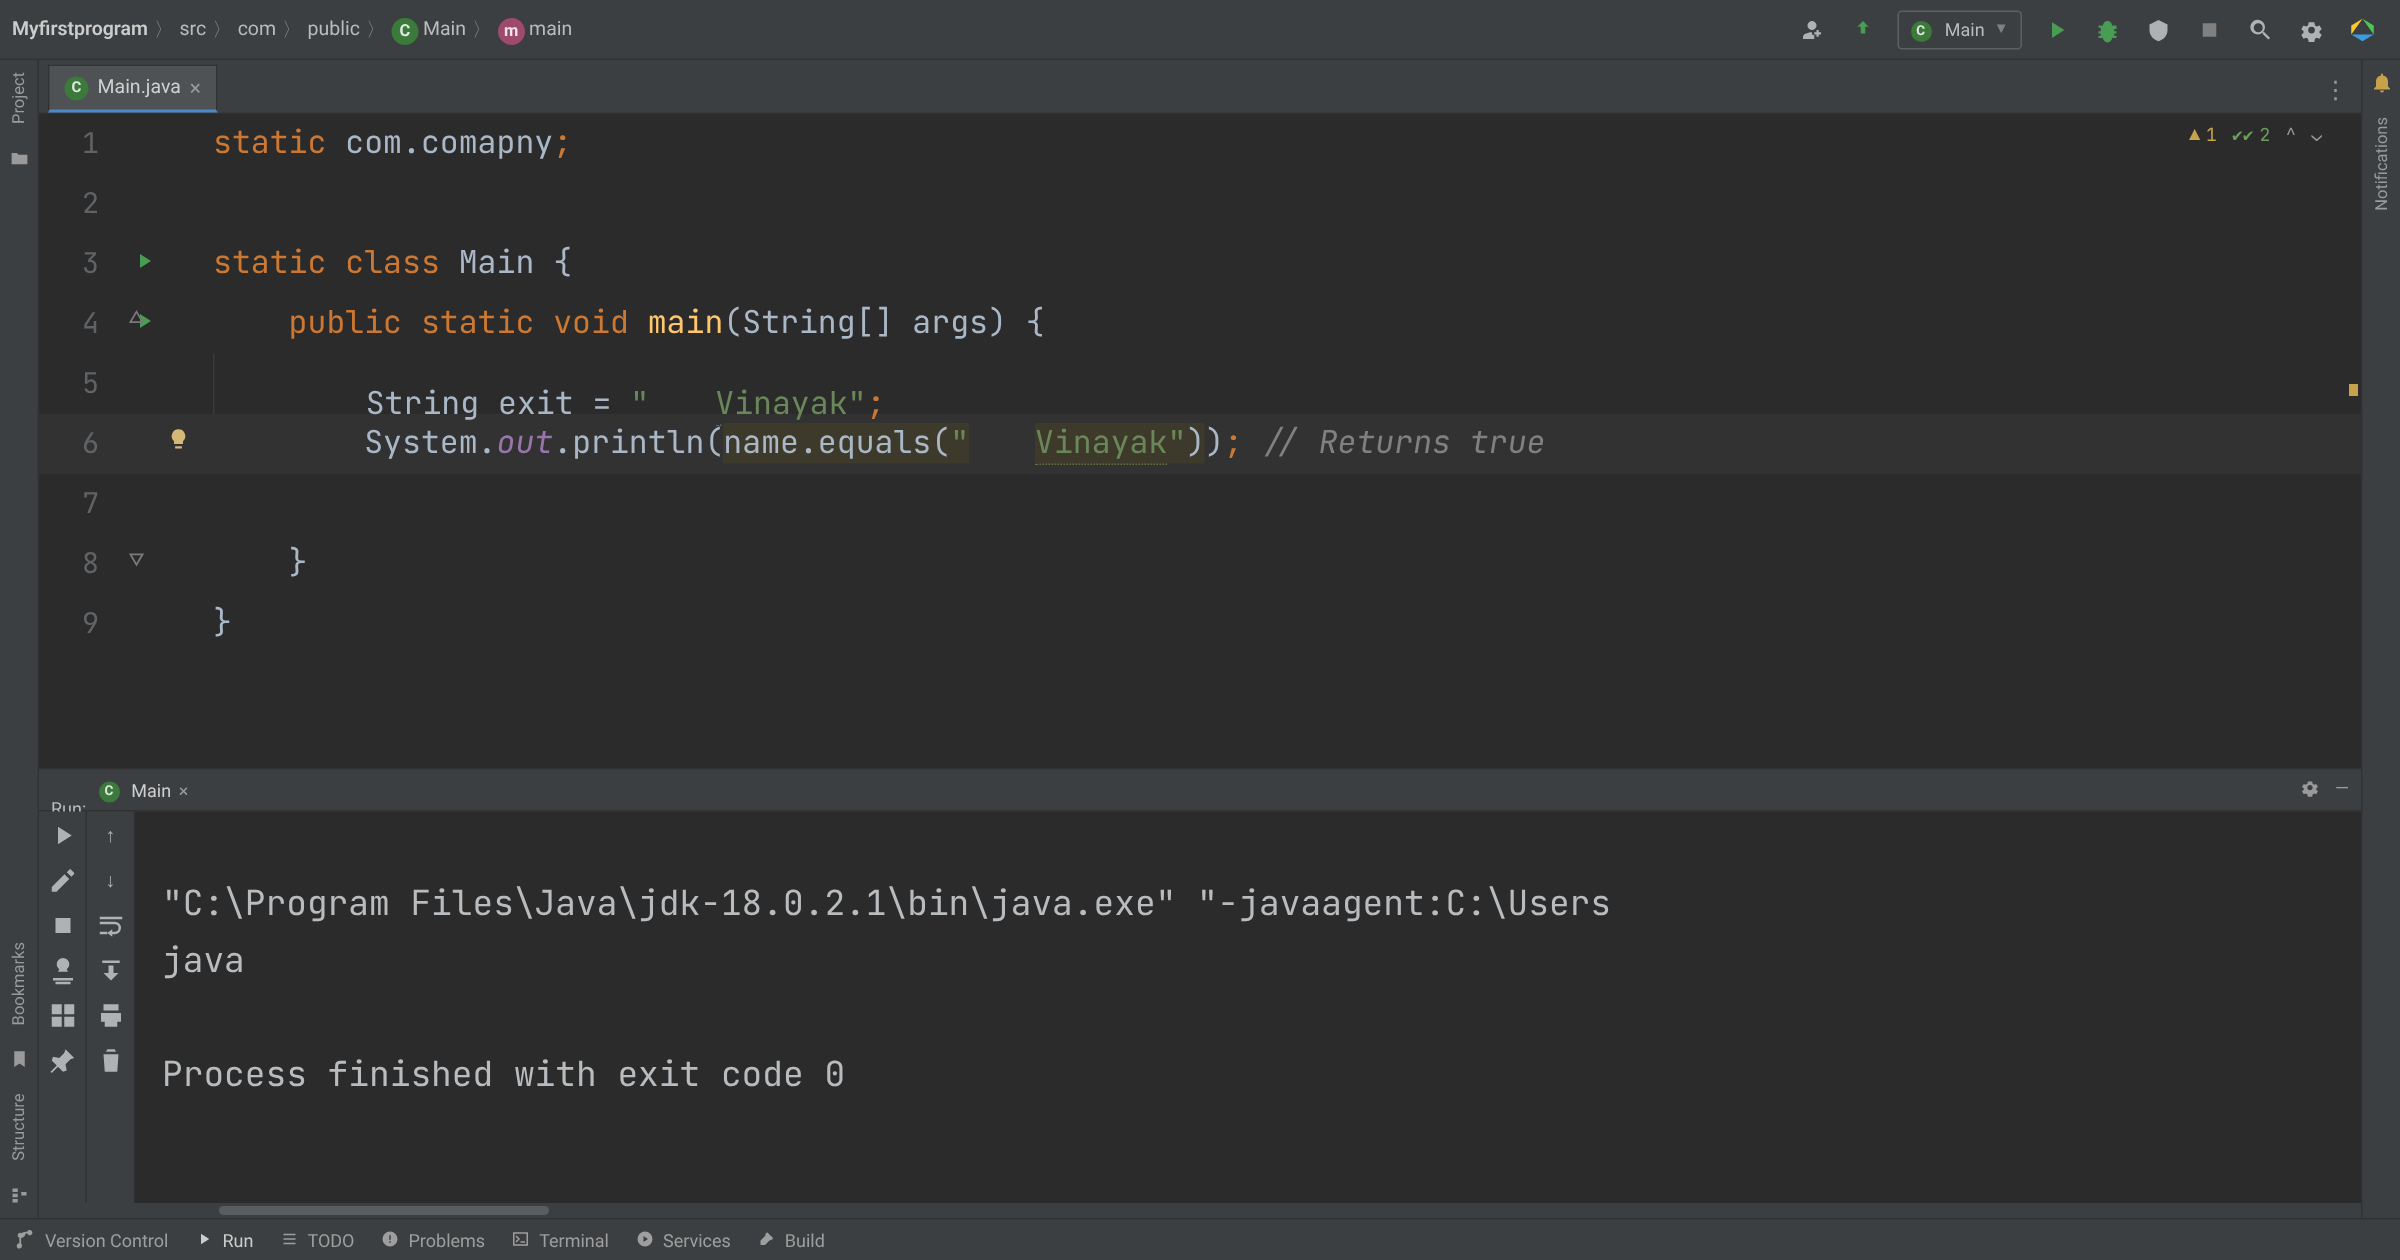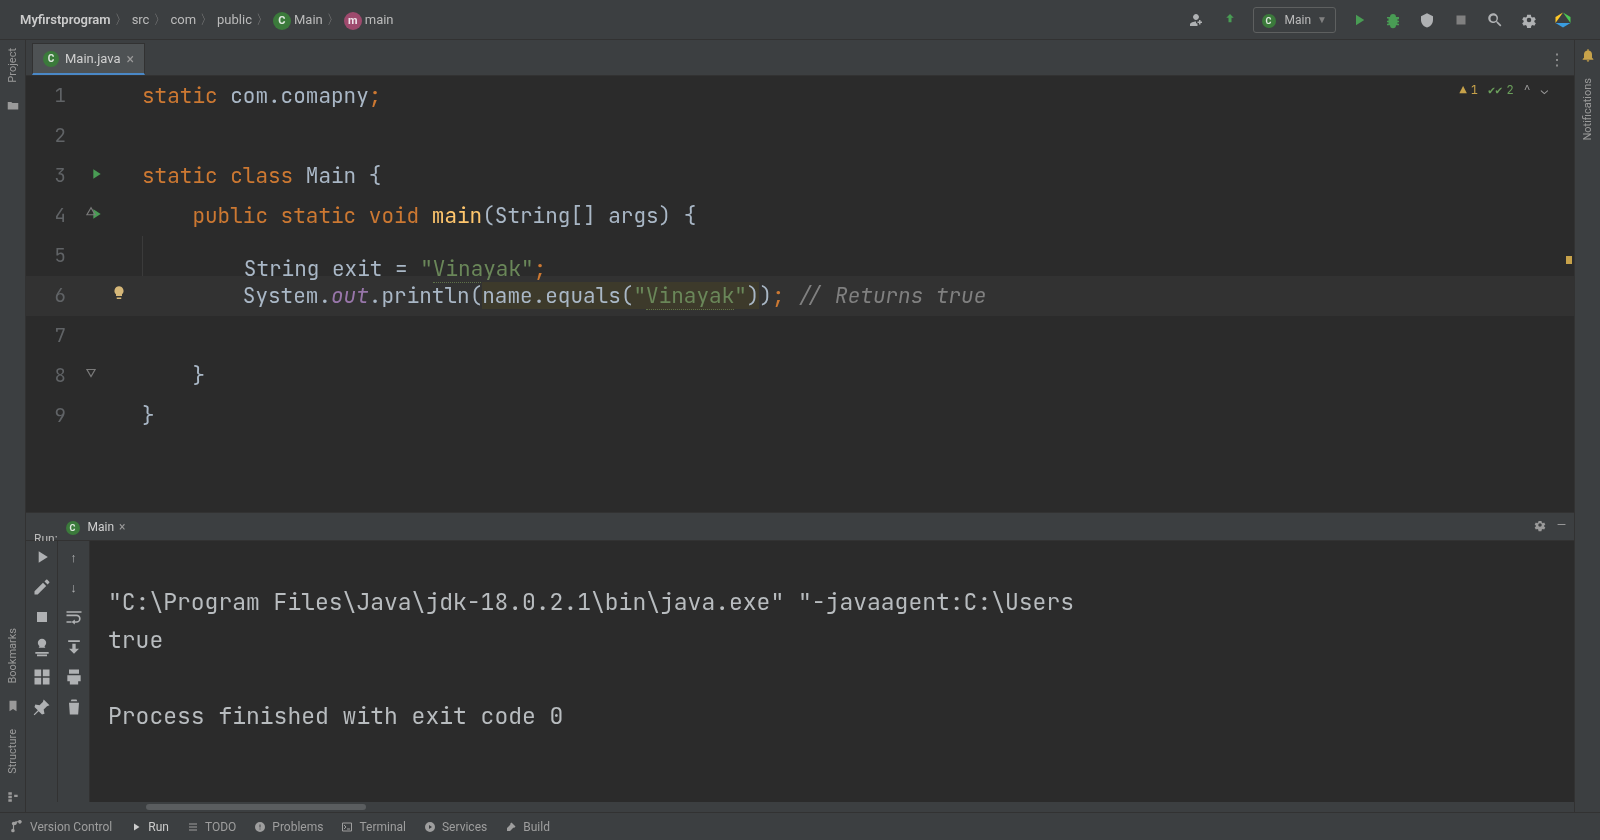--- a/index.html
+++ b/index.html
@@ -9,21 +9,21 @@
   font-family: -apple-system,BlinkMacSystemFont,"Segoe UI",Roboto,sans-serif;
   color:#bbbbbb;
   font-size:13px;
   display:flex; flex-direction:column;
 }
 .mono { font-family: "JetBrains Mono","Consolas","Menlo",monospace; }
 
 
 .topbar {
   height:40px; background:#3c3f41;
-  display:flex; align-items:center; padding:0 20px;
+  display:flex; align-items:center; padding:0 8px;
   border-bottom:1px solid #323232;
 }
 .crumb-sep { color:#808080; margin:0 4px; }
 .crumb { color:#bbbbbb; }
 .crumb.bold { font-weight:600; color:#cccccc; }
 .class-ic, .method-ic {
   display:inline-flex; width:18px; height:18px; border-radius:50%;
   font-size:11px; font-weight:bold; align-items:center; justify-content:center;
   margin-right:3px; position:relative; top:1px;
 }
@@ -118,21 +118,21 @@
 .code-txt {
   flex:1; font-size:21px; line-height:40px; white-space:pre; padding-left:12px;
 }
 .code-line.active { background:#323232; }
 .k-orange { color:#cc7832; }
 .k-yellow { color:#ffc66d; }
 .k-white  { color:#a9b7c6; }
 .k-str    { color:#6a8759; }
 .k-purple { color:#9876aa; font-style:italic; }
 .k-comm   { color:#808080; font-style:italic; }
-.k-ul { border-bottom:1px dotted #5e7048; }
+.k-ul { border-bottom:1px dotted #5e7048;margin-left:44px; }
 .hl-y { background:#3d3a2b; }
 .indent-guide { display:inline-block; border-left:1px solid #3b3b3b; }
 
 
 .runwin {
   height:300px; display:flex; flex-direction:column; background:#2b2b2b;
   border-top:1px solid #323232;
 }
 .runwin-head {
   height:28px; background:#3c3f41; display:flex; align-items:center; padding:0 8px;
@@ -164,21 +164,21 @@
 .console-scroll .thumb {
   position:absolute; left:120px; top:2px; height:6px; width:220px; background:#5a5d5f; border-radius:3px;
 }
 
 
 .statusbar {
   height:28px; background:#3c3f41; border-top:1px solid #323232;
   display:flex; align-items:center; padding:0 10px; gap:18px;
   font-size:12px; color:#9e9e9e;
 }
-.statusbar .item { display:flex;align-items:center;gap:6px; cursor:pointer;}
+.statusbar .item { display:flex;gap:6px; cursor:pointer;}
 .statusbar .item.active { color:#cccccc;}
 svg { fill:currentColor; }
 </style>
 </head>
 <body>
 
 <div class="topbar">
   <span class="crumb bold">Myfirstprogram</span>
   <span class="crumb-sep">〉</span>
   <span class="crumb">src</span>
@@ -441,21 +441,21 @@
               </svg>
             </span>
           <span class="ic">
               <svg viewBox="0 0 24 24">
                 <path d="M6 7h12l-1 14H7zM9 3h6l1 2H8z"></path>
               </svg>
             </span>
         </div>
         <div class="console mono">
 <span>"C:\Program Files\Java\jdk-18.0.2.1\bin\java.exe" "-javaagent:C:\Users</span>
-<span>true</span>
+<span>java</span>
 <span></span>
 <span>Process finished with exit code 0</span>
         </div>
       </div>
       <div class="console-scroll">
         <div class="thumb"></div>
       </div>
     </div>
   </div>
 

